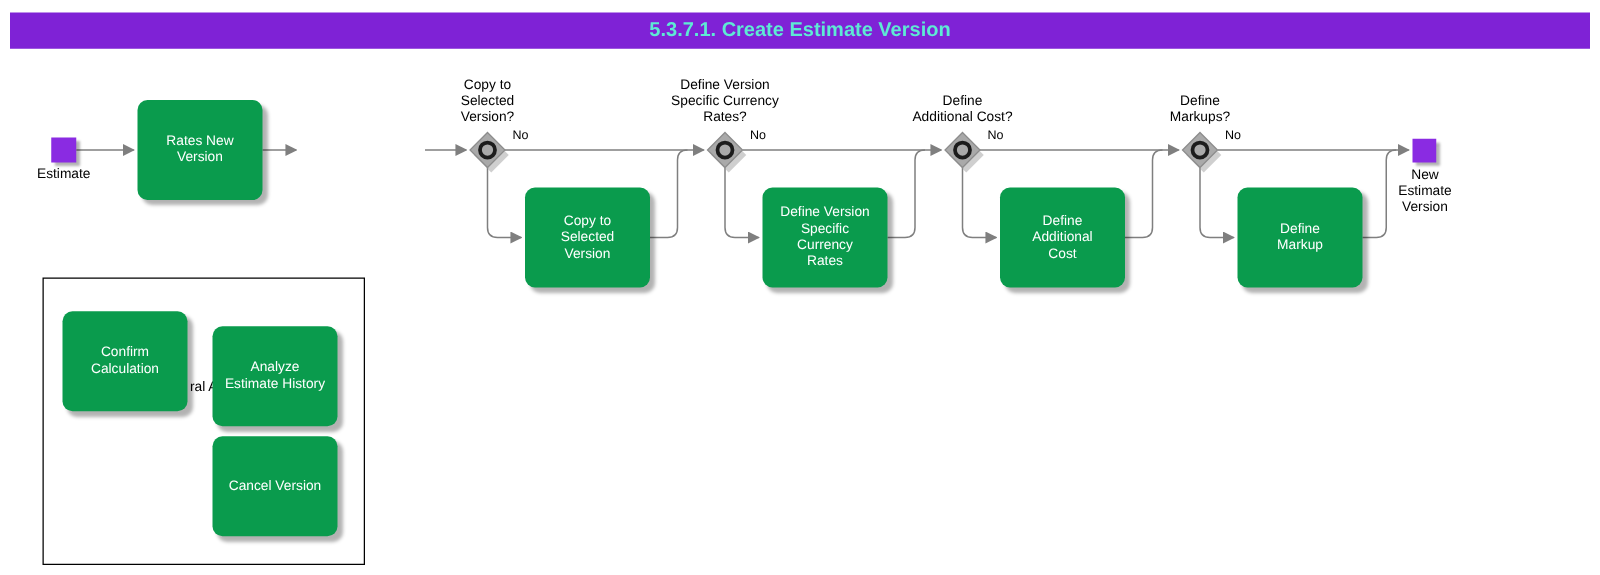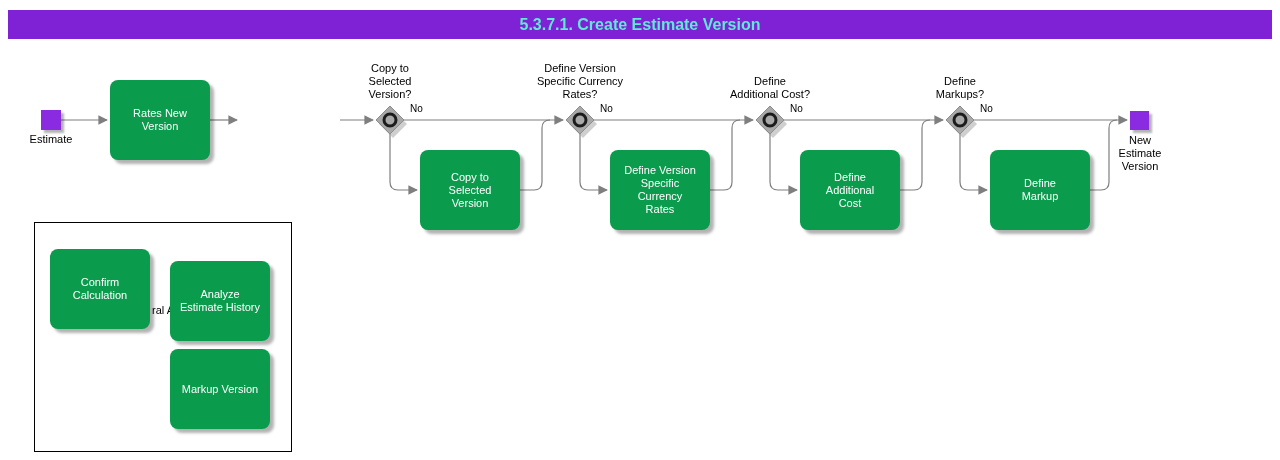--- a/index.html
+++ b/index.html
@@ -172,15 +172,15 @@
   <div class="text-label" style="left:1097px; top:134px; width:86px;">New
 Estimate
 Version</div>
 
   <div class="group-box"></div>
   <div class="partial-text">ral A</div>
   <div class="task group-task" style="left:50px; top:249px;">Confirm
 Calculation</div>
   <div class="task group-task" style="left:170px; top:249px;margin-top:12px;">Analyze
 Estimate History</div>
-  <div class="task group-task" style="left:170px; top:349px;">Markup Version</div>
+  <div class="task group-task" style="left:170px; top:349px;">Cancel Version</div>
 
 </div>
 
 </body></html>

